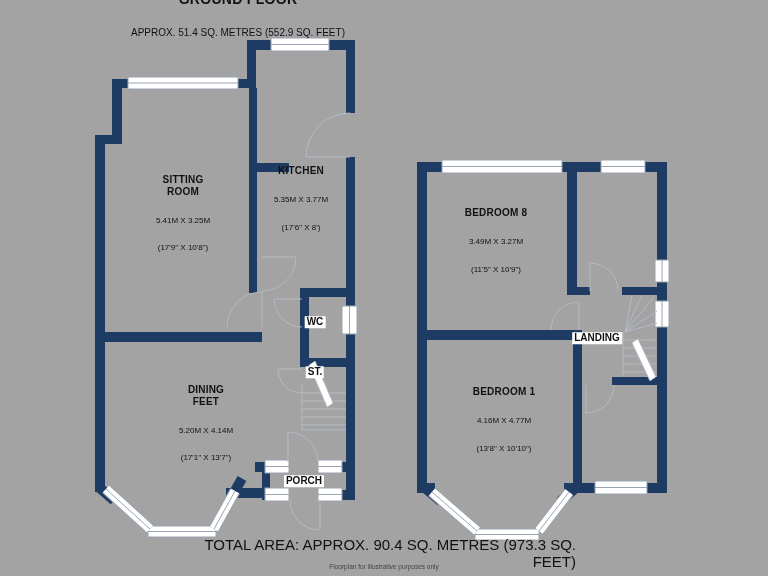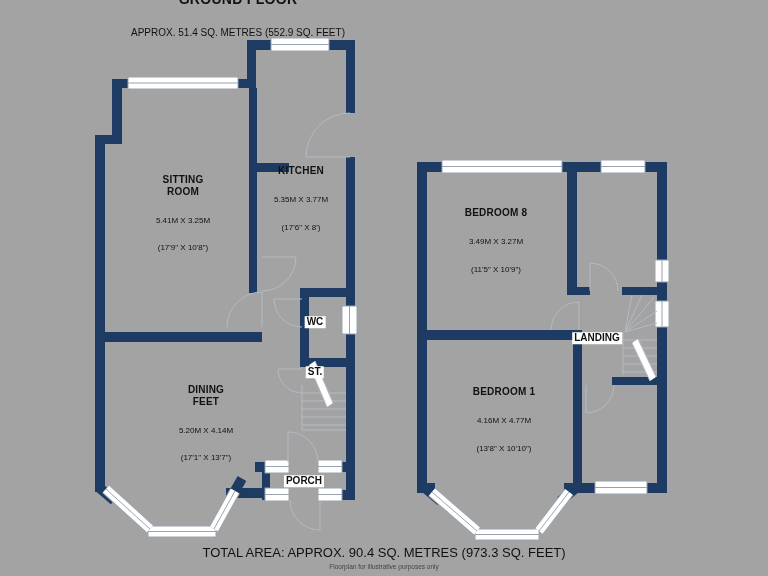--- a/index.html
+++ b/index.html
@@ -7,21 +7,21 @@
     position:relative;width:768px;height:576px;background:#a3a3a3;overflow:hidden;
     font-family:"Liberation Sans", sans-serif;color:#111;
   }
   svg{position:absolute;left:0;top:0;}
   .lbl{position:absolute;transform:translate(-50%,-50%);text-align:center;line-height:1.15;white-space:pre-line;}
   .rname{font-weight:bold;font-size:10px;letter-spacing:.2px;}
   .rdim{font-size:8px;}
   .floor-title{font-weight:bold;font-size:14px;letter-spacing:.3px;}
   .floor-sub{font-size:10px;margin-top:1px;}
   .small-room{font-weight:bold;font-size:10px;background:#fff;padding:0 2px;}
-  .total{font-size:13px;}
+  .total{font-size:15px;text-align:right;}
   .note{font-size:6.5px;color:#444;}
 </style>
 </head>
 <body>
 
 <div id="canvas">
 
   <svg width="768" height="576" viewBox="0 0 768 576">
 
     <g fill="#1e3c63">

